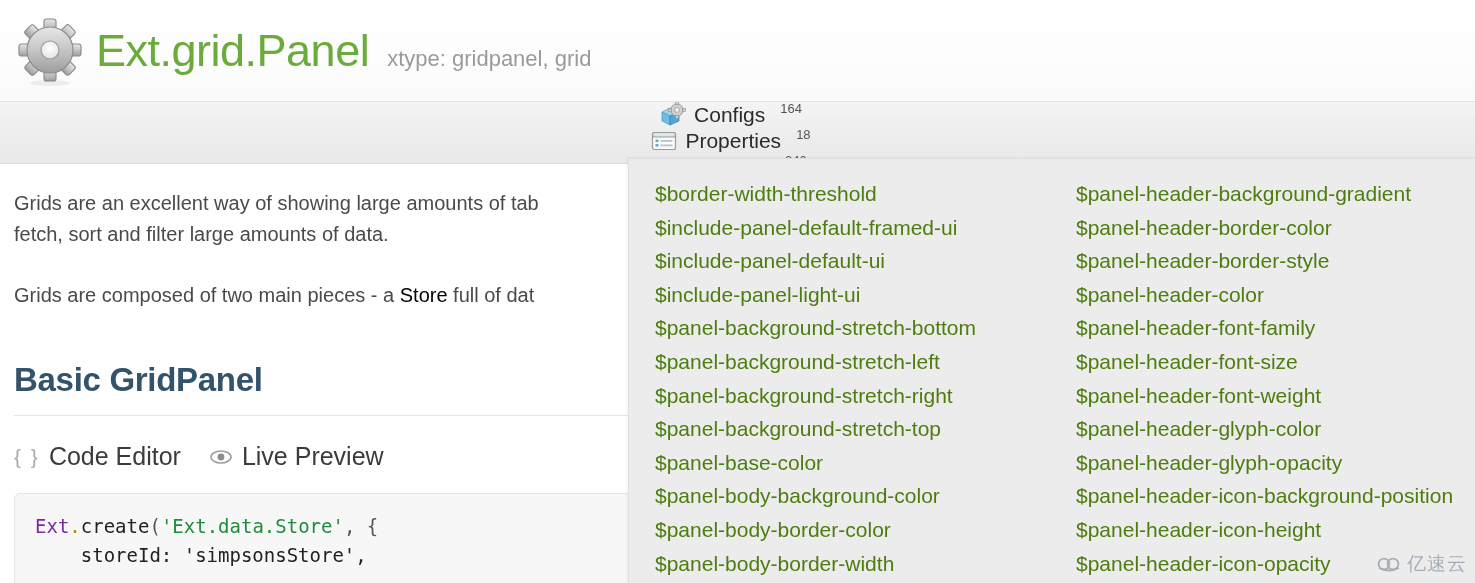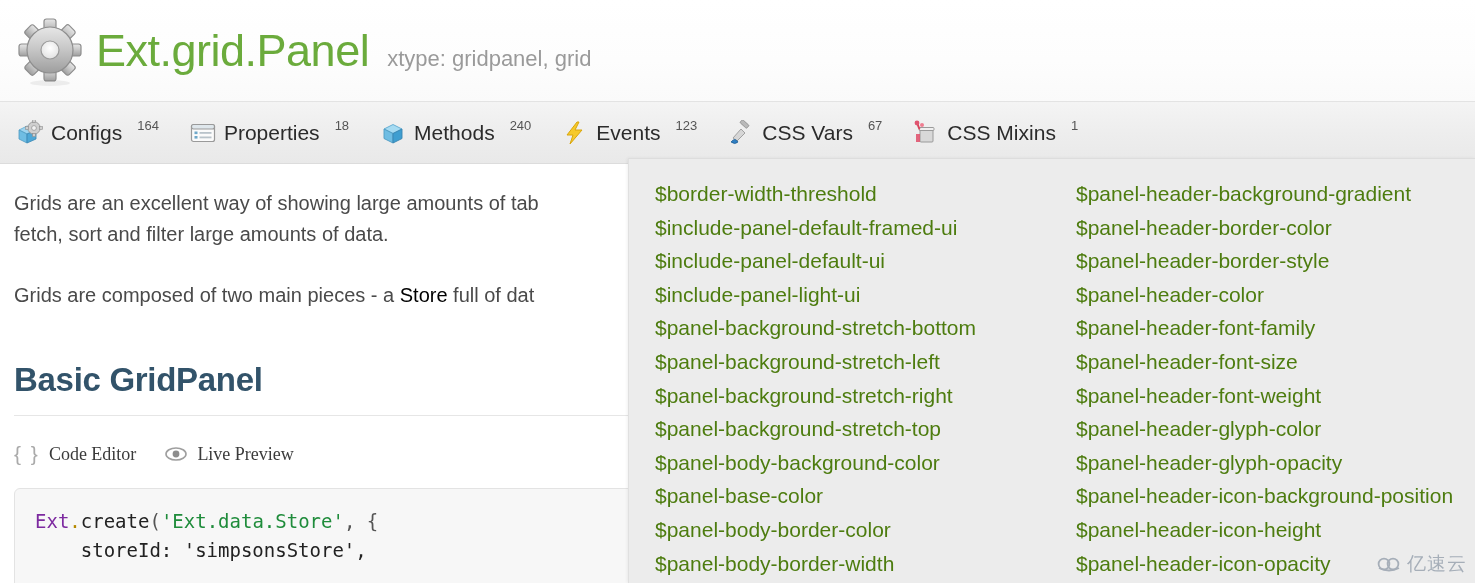--- a/index.html
+++ b/index.html
@@ -43,20 +43,21 @@
 
   
   .tabbar {
     position: relative;
     height: 62px;
     background: linear-gradient(to bottom, #f4f4f4 0%, #ededed 55%, #e9e9e9 100%);
     border-bottom: 1px solid #dcdcdc;
     display: flex;
     align-items: center;
     padding-left: 16px;
+    flex-direction: column;
   }
   .tab {
     display: flex;
     align-items: center;
     margin-right: 30px;
     cursor: pointer;
     white-space: nowrap;
   }
   .tab .ticon { width: 28px; height: 26px; margin-right: 7px; flex: 0 0 auto; display:block; }
   .tab .tlabel { font-size: 21px; color: #2b2b2b; font-weight: 400; }
@@ -84,21 +85,21 @@
     color: #32536a;
     font-weight: bold;
     margin: 50px 0 0 0;
     letter-spacing: -0.3px;
   }
   .divider { height: 1px; background: #e6e6e6; margin-top: 16px; }
 
   .modeswitch { display: flex; align-items: center; margin-top: 26px; }
   .mode { display: flex; align-items: center; margin-right: 28px; cursor: pointer; }
   .mode .micon { margin-right: 9px; display: block; }
-  .mode .mlabel { font-size: 18px; color: #3b3b3b; font-family: Liberation Serif, serif; }
+  .mode .mlabel { font-size: 25px; color: #3b3b3b; }
   .brace { font-size: 21px; color: #aaaaaa; letter-spacing: 2px; }
 
   .codebox {
     margin-top: 22px;
     background: #f7f7f7;
     border: 1px solid #e3e3e3;
     border-radius: 6px;
     padding: 18px 20px 0 20px;
     height: 120px;
     overflow: hidden;
@@ -328,22 +329,22 @@
     <div class="dd-cols">
       <div class="dd-col left">
         <div class="dd-item">$border-width-threshold</div>
         <div class="dd-item">$include-panel-default-framed-ui</div>
         <div class="dd-item">$include-panel-default-ui</div>
         <div class="dd-item">$include-panel-light-ui</div>
         <div class="dd-item">$panel-background-stretch-bottom</div>
         <div class="dd-item">$panel-background-stretch-left</div>
         <div class="dd-item">$panel-background-stretch-right</div>
         <div class="dd-item">$panel-background-stretch-top</div>
+        <div class="dd-item">$panel-base-color</div>
         <div class="dd-item">$panel-body-background-color</div>
-        <div class="dd-item">$panel-base-color</div>
         <div class="dd-item">$panel-body-border-color</div>
         <div class="dd-item">$panel-body-border-width</div>
       </div>
       <div class="dd-col right">
         <div class="dd-item">$panel-header-background-gradient</div>
         <div class="dd-item">$panel-header-border-color</div>
         <div class="dd-item">$panel-header-border-style</div>
         <div class="dd-item">$panel-header-color</div>
         <div class="dd-item">$panel-header-font-family</div>
         <div class="dd-item">$panel-header-font-size</div>

